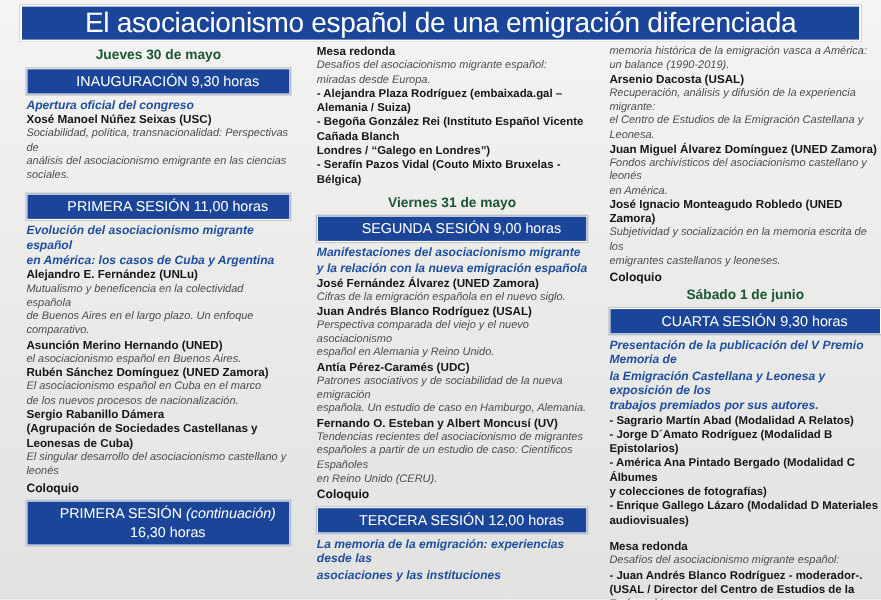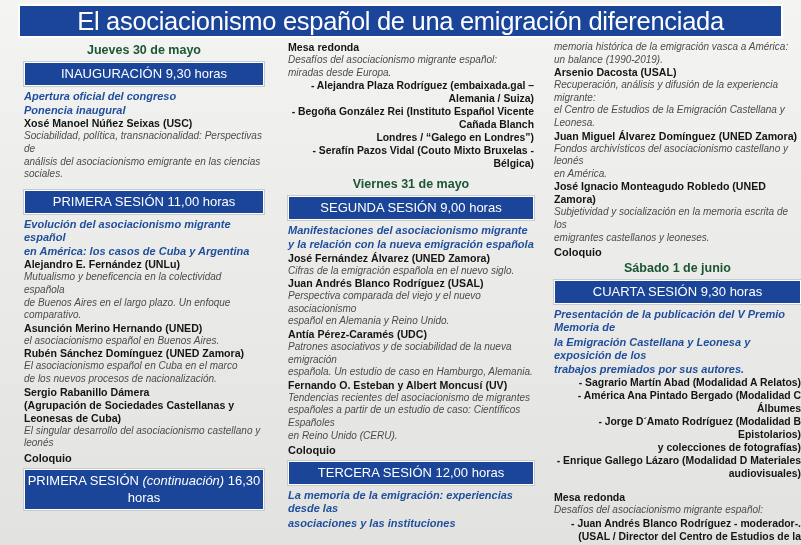--- a/index.html
+++ b/index.html
@@ -82,21 +82,21 @@
     margin: 1px 0 4px 0;
   }
   .session-bar {
     background: #1b4598;
     border: 1px solid #ffffff;
     box-shadow: 0 0 0 1px #c9c9c9;
     color: #ffffff;
     text-align: center;
     font-size: 13px;
     line-height: 17px;
-    padding: 2px 0 3px 0;
+    padding: 2px 0 3px 17px;
     margin: 4px 0 4px 0;
     box-sizing: border-box;
   }
   .session-bar .cont {
     font-style: italic;
     font-weight: normal;
   }
   .theme {
     color: #1f4e9c;
     font-style: italic;
@@ -132,21 +132,20 @@
     font-size: 11px;
     line-height: 14px;
     margin: 1px 0 2px 0;
   }
   .bullet {
     color: #151515;
     font-weight: bold;
     font-size: 10.4px;
     line-height: 13px;
     margin: 0;
-    text-align: right;
   }
   .spacer-sm { height: 5px; }
   .spacer-md { height: 9px; }
 </style>
 </head>
 <body>
 
 <div class="poster">
 
   <div class="title-banner">
@@ -155,21 +154,20 @@
 
   <div class="columns">
 
     <div class="col col-1">
 
       <div class="date-head">Jueves 30 de mayo</div>
 
       <div class="session-bar">INAUGURACIÓN 9,30 horas</div>
 
       <div class="theme">Apertura oficial del congreso</div>
-      <div class="theme">Ponencia inaugural</div>
       <div class="speaker">Xosé Manoel Núñez Seixas (USC)</div>
       <div class="paper">Sociabilidad, política, transnacionalidad: Perspectivas de</div>
       <div class="paper">análisis del asociacionismo emigrante en las ciencias sociales.</div>
 
       <div class="spacer-sm"></div>
       <div class="session-bar">PRIMERA SESIÓN 11,00 horas</div>
 
       <div class="theme">Evolución del asociacionismo migrante español</div>
       <div class="theme">en América: los casos de Cuba y Argentina</div>
 
@@ -262,22 +260,22 @@
 
       <div class="date-head">Sábado 1 de junio</div>
 
       <div class="session-bar">CUARTA SESIÓN 9,30 horas</div>
 
       <div class="theme">Presentación de la publicación del V Premio Memoria de</div>
       <div class="theme">la Emigración Castellana y Leonesa y exposición de los</div>
       <div class="theme">trabajos premiados por sus autores.</div>
 
       <div class="bullet">- Sagrario Martín Abad  (Modalidad A Relatos)</div>
+      <div class="bullet">- Jorge D´Amato Rodríguez (Modalidad B Epistolarios)</div>
       <div class="bullet">- América Ana Pintado Bergado (Modalidad C Álbumes</div>
-      <div class="bullet">- Jorge D´Amato Rodríguez (Modalidad B Epistolarios)</div>
       <div class="bullet">y colecciones de fotografías)</div>
       <div class="bullet">- Enrique Gallego Lázaro  (Modalidad D Materiales</div>
       <div class="bullet">audiovisuales)</div>
 
       <div class="spacer-md"></div>
       <div class="plain-bold">Mesa redonda</div>
       <div class="paper">Desafíos del asociacionismo migrante español:</div>
 
       <div class="bullet">- Juan Andrés Blanco Rodríguez - moderador-.</div>
       <div class="bullet">(USAL / Director del Centro de Estudios de la Emigración</div>

